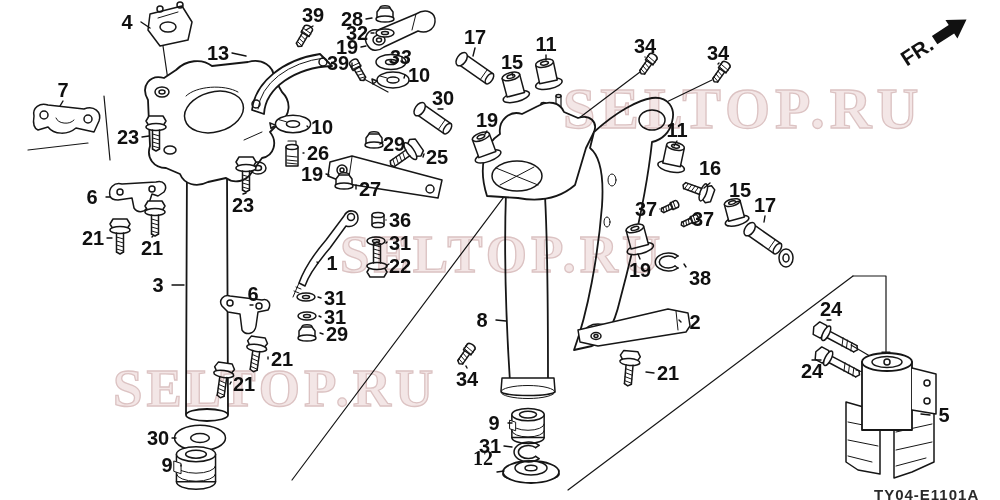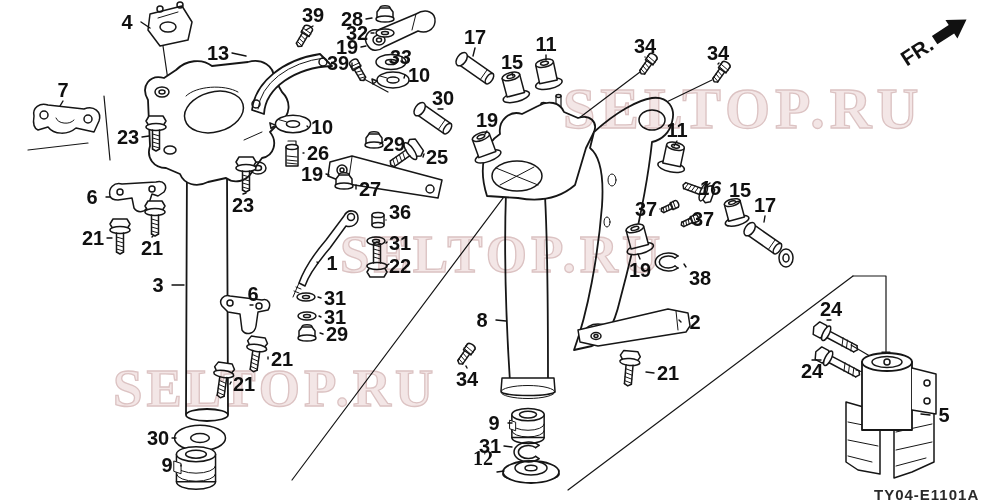--- a/index.html
+++ b/index.html
@@ -365,32 +365,32 @@
     <div class="callout" style="left: 128px; top: 137px;">23</div>
     <div class="callout" style="left: 322px; top: 127px;">10</div>
     <div class="callout" style="left: 318px; top: 153px;">26</div>
     <div class="callout" style="left: 443px; top: 98px;">30</div>
     <div class="callout" style="left: 394px; top: 144px;">29</div>
     <div class="callout" style="left: 437px; top: 157px;">25</div>
     <div class="callout" style="left: 487px; top: 120px;">19</div>
     <div class="callout" style="left: 312px; top: 174px;">19</div>
     <div class="callout" style="left: 370px; top: 189px;">27</div>
     <div class="callout" style="left: 677px; top: 130px;">11</div>
-    <div class="callout" style="left: 710px; top: 188px; font-style: italic;">16</div>
+    <div class="callout" style="left: 710px; top: 168px;">16</div>
     <div class="callout" style="left: 646px; top: 209px;">37</div>
     <div class="callout" style="left: 703px; top: 219px;">37</div>
     <div class="callout" style="left: 740px; top: 190px;">15</div>
     <div class="callout" style="left: 765px; top: 205px;">17</div>
     <div class="callout" style="left: 640px; top: 270px;">19</div>
     <div class="callout" style="left: 700px; top: 278px;">38</div>
     <div class="callout" style="left: 92px; top: 197px;">6</div>
     <div class="callout" style="left: 93px; top: 238px;">21</div>
     <div class="callout" style="left: 152px; top: 248px;">21</div>
     <div class="callout" style="left: 243px; top: 205px;">23</div>
-    <div class="callout" style="left: 400px; top: 212px;">36</div>
+    <div class="callout" style="left: 400px; top: 220px;">36</div>
     <div class="callout" style="left: 400px; top: 243px;">31</div>
     <div class="callout" style="left: 400px; top: 266px;">22</div>
     <div class="callout" style="left: 332px; top: 263px;">1</div>
     <div class="callout" style="left: 158px; top: 285px;">3</div>
     <div class="callout" style="left: 253px; top: 294px;">6</div>
     <div class="callout" style="left: 335px; top: 298px;">31</div>
     <div class="callout" style="left: 335px; top: 317px;">31</div>
     <div class="callout" style="left: 337px; top: 334px;">29</div>
     <div class="callout" style="left: 282px; top: 359px;">21</div>
     <div class="callout" style="left: 244px; top: 384px;">21</div>

